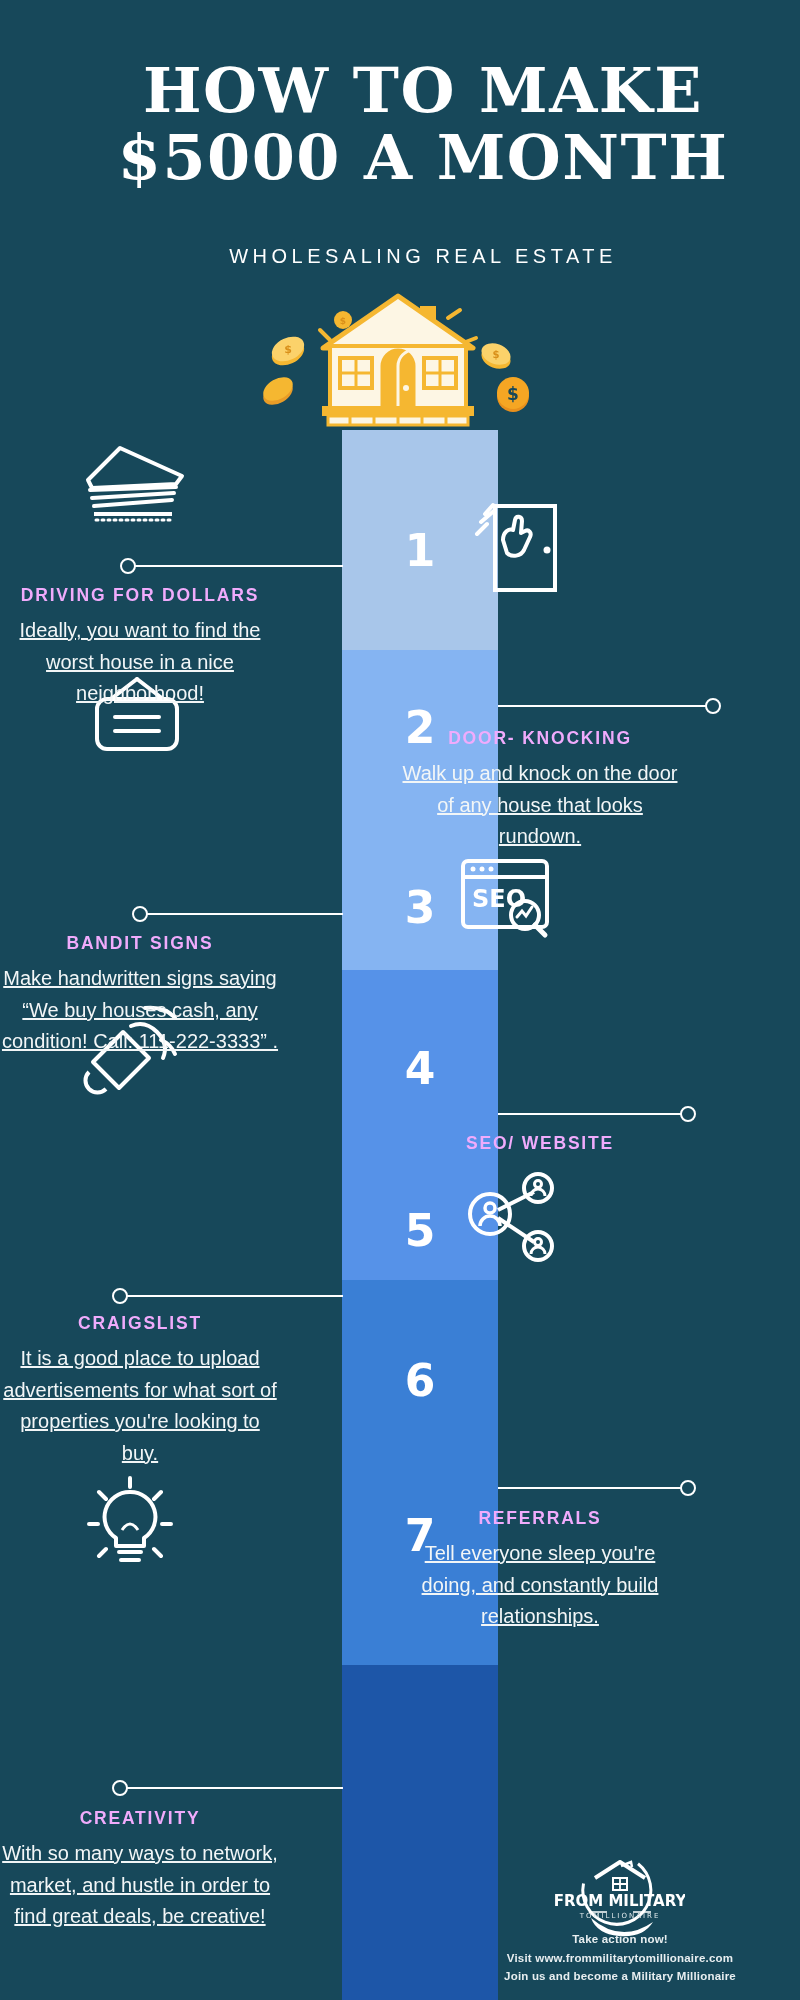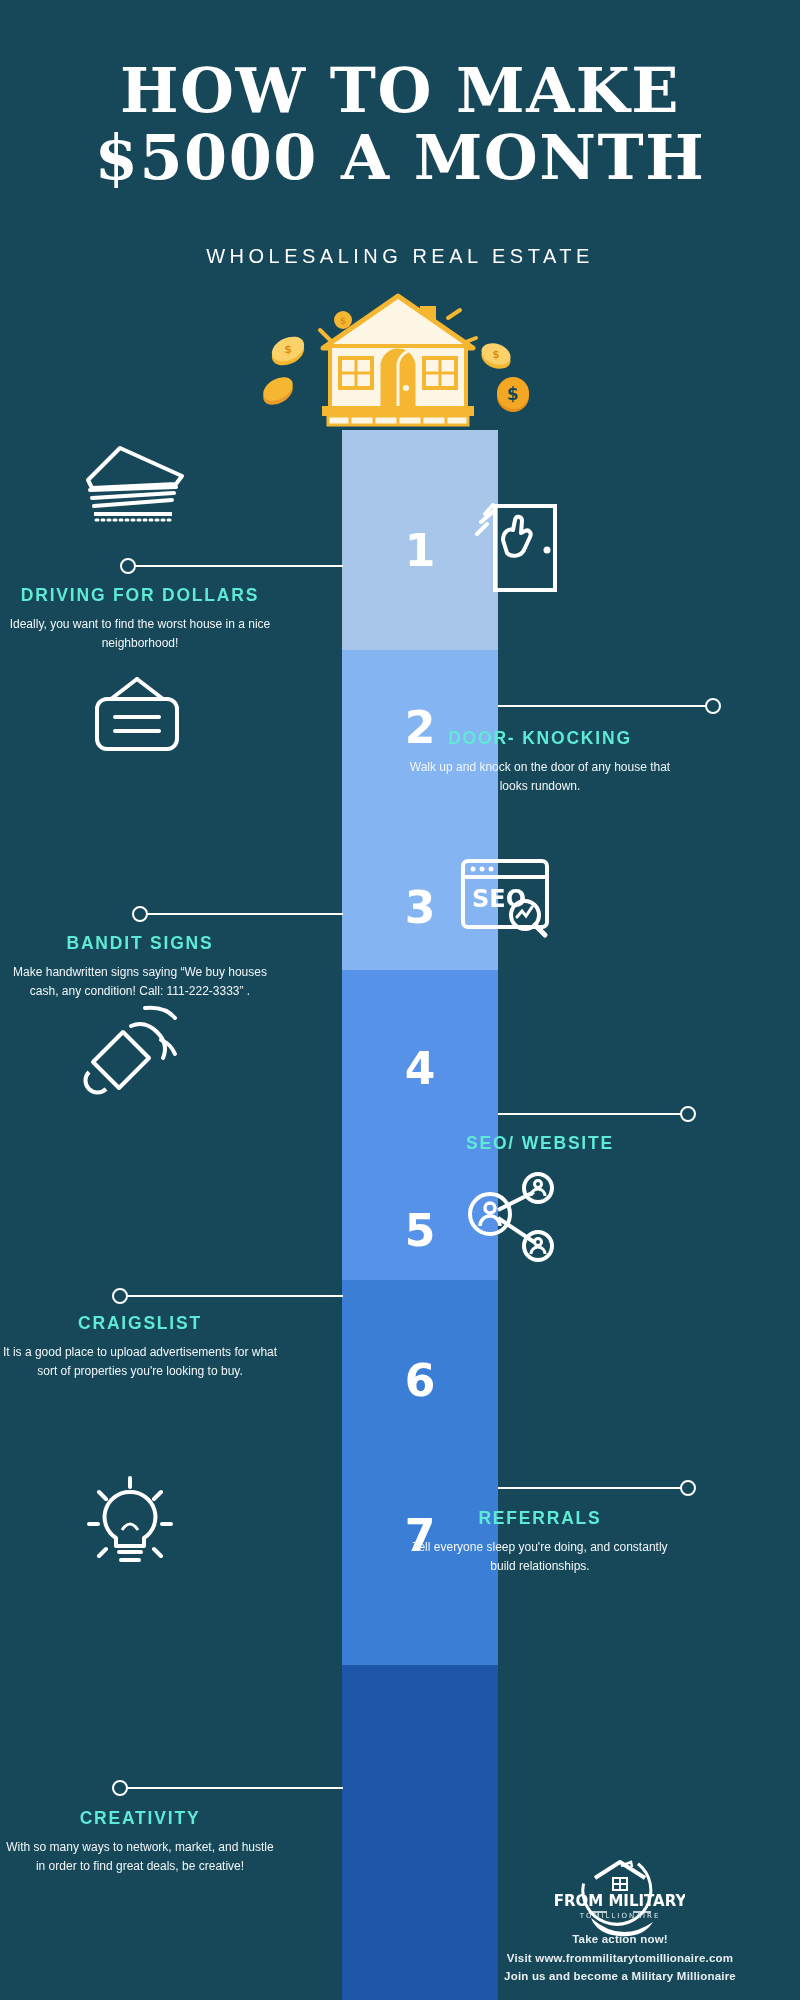--- a/index.html
+++ b/index.html
@@ -4,21 +4,21 @@
 <style>
   * { box-sizing: border-box; margin:0; padding:0; }
   html,body { background:#17485a; }
   body {
     width:800px; height:2000px; position:relative; overflow:hidden;
     font-family:"Liberation Sans", sans-serif;
     background:#17485a; color:#ffffff;
   }
 
   
-  #header { position:absolute; top:0; left:0; width:724px; height:290px; }
+  #header { position:absolute; top:0; left:0; width:724px; height:290px;padding-left:23px; }
   #title-line1, #title-line2 {
     width:800px; text-align:center; color:#fff;
     font-family:"DejaVu Serif", serif; font-weight:bold;
     font-size:62px; letter-spacing:1.5px; line-height:1.06;
   }
   #title-line1 { position:absolute; top:58px; }
   #title-line2 { position:absolute; top:125px; }
   #subtitle {
     position:absolute; top:245px; width:800px; text-align:center;
     font-size:20px; letter-spacing:4.5px; font-weight:400; color:#ffffff;
@@ -41,25 +41,25 @@
   .conn-dot {
     position:absolute; width:16px; height:16px; border:2px solid #ffffff;
     border-radius:50%; background:#17485a;
   }
 
   
   .block { position:absolute; width:280px; }
   .block.left  { left:0px;   text-align:center; }
   .block.right { left:400px; text-align:center; }
   .block-title {
-    font-size:17.5px; font-weight:bold; letter-spacing:1.8px; color:#5eead4;
+    font-size:17.5px; font-weight:bold; letter-spacing:1.8px; color:#f0abfc;
     margin-bottom:9px;
   }
   .block-body {
-    font-size:12px; line-height:1.58; color:#f2f6f7; font-weight:400;
+    font-size:20px; line-height:1.58; color:#f2f6f7; font-weight:400;text-decoration:underline;
   }
 
   
   .icon-wrap { position:absolute; }
 
   
   #footer { position:absolute; left:440px; top:1860px; width:360px; }
   #logo-mark { position:absolute; left:115px; top:0px; width:130px; height:78px; }
   #footer-text {
     position:absolute; top:70px; width:360px; text-align:center;

